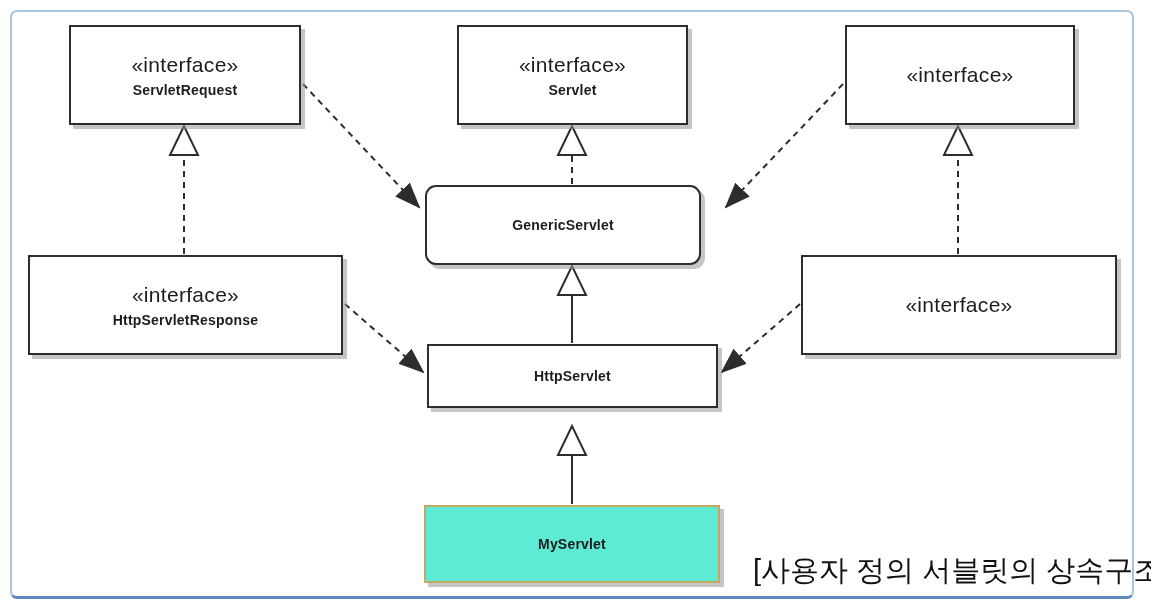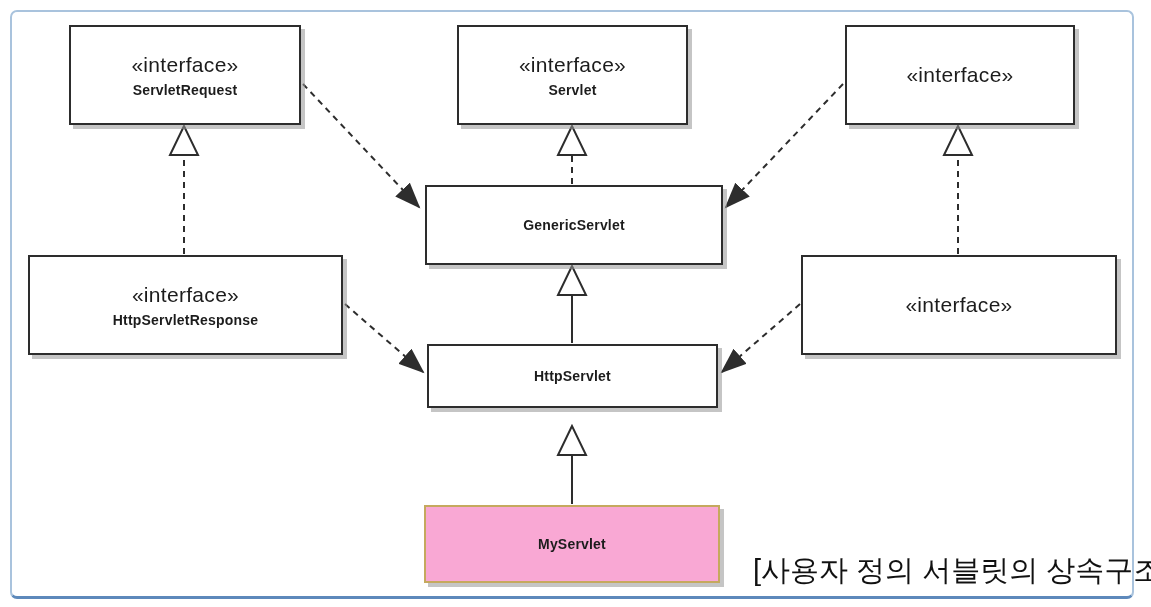--- a/index.html
+++ b/index.html
@@ -24,21 +24,21 @@
     position: absolute;
     background: #ffffff;
     border: 2px solid #2d2d2d;
     box-shadow: 4px 4px 0 rgba(150,150,150,0.55);
     display: flex; flex-direction: column; align-items: center; justify-content: center;
     text-align: center; color: #1c1c1c;
   }
   .uml-box .stereotype { font-size: 21px; font-weight: 400; letter-spacing: 0.3px; line-height: 1.45; }
   .uml-box .classname  { font-size: 14px; font-weight: 700; letter-spacing: 0.2px; line-height: 1.35; }
   .uml-box.highlight {
-    background: #f9a8d4;
+    background: #5eead4;
     border: 2px solid #c5a95e;
   }
 
   .caption {
     position: absolute; left: 753px; top: 551px; width: 398px;
     font-size: 29px; font-weight: 400; color: #111111;
     white-space: nowrap; text-align: left;
     font-family: "Liberation Sans", "DejaVu Sans", sans-serif;
   }
 </style>
@@ -97,21 +97,21 @@
 
   <div class="uml-box" style="left:457px; top:25px; width:231px; height:100px;">
     <div class="stereotype">«interface»</div>
     <div class="classname">Servlet</div>
   </div>
 
   <div class="uml-box" style="left:845px; top:25px; width:230px; height:100px;">
     <div class="stereotype">«interface»</div>
   </div>
 
-  <div class="uml-box" style="left:425px; top:185px; width:298px; height:80px;">
+  <div class="uml-box" style="left:425px; top:185px; width:276px; height:80px;border-radius:11px;">
     <div class="classname">GenericServlet</div>
   </div>
 
   <div class="uml-box" style="left:28px; top:255px; width:315px; height:100px;">
     <div class="stereotype">«interface»</div>
     <div class="classname">HttpServletResponse</div>
   </div>
 
   <div class="uml-box" style="left:801px; top:255px; width:316px; height:100px;">
     <div class="stereotype">«interface»</div>

